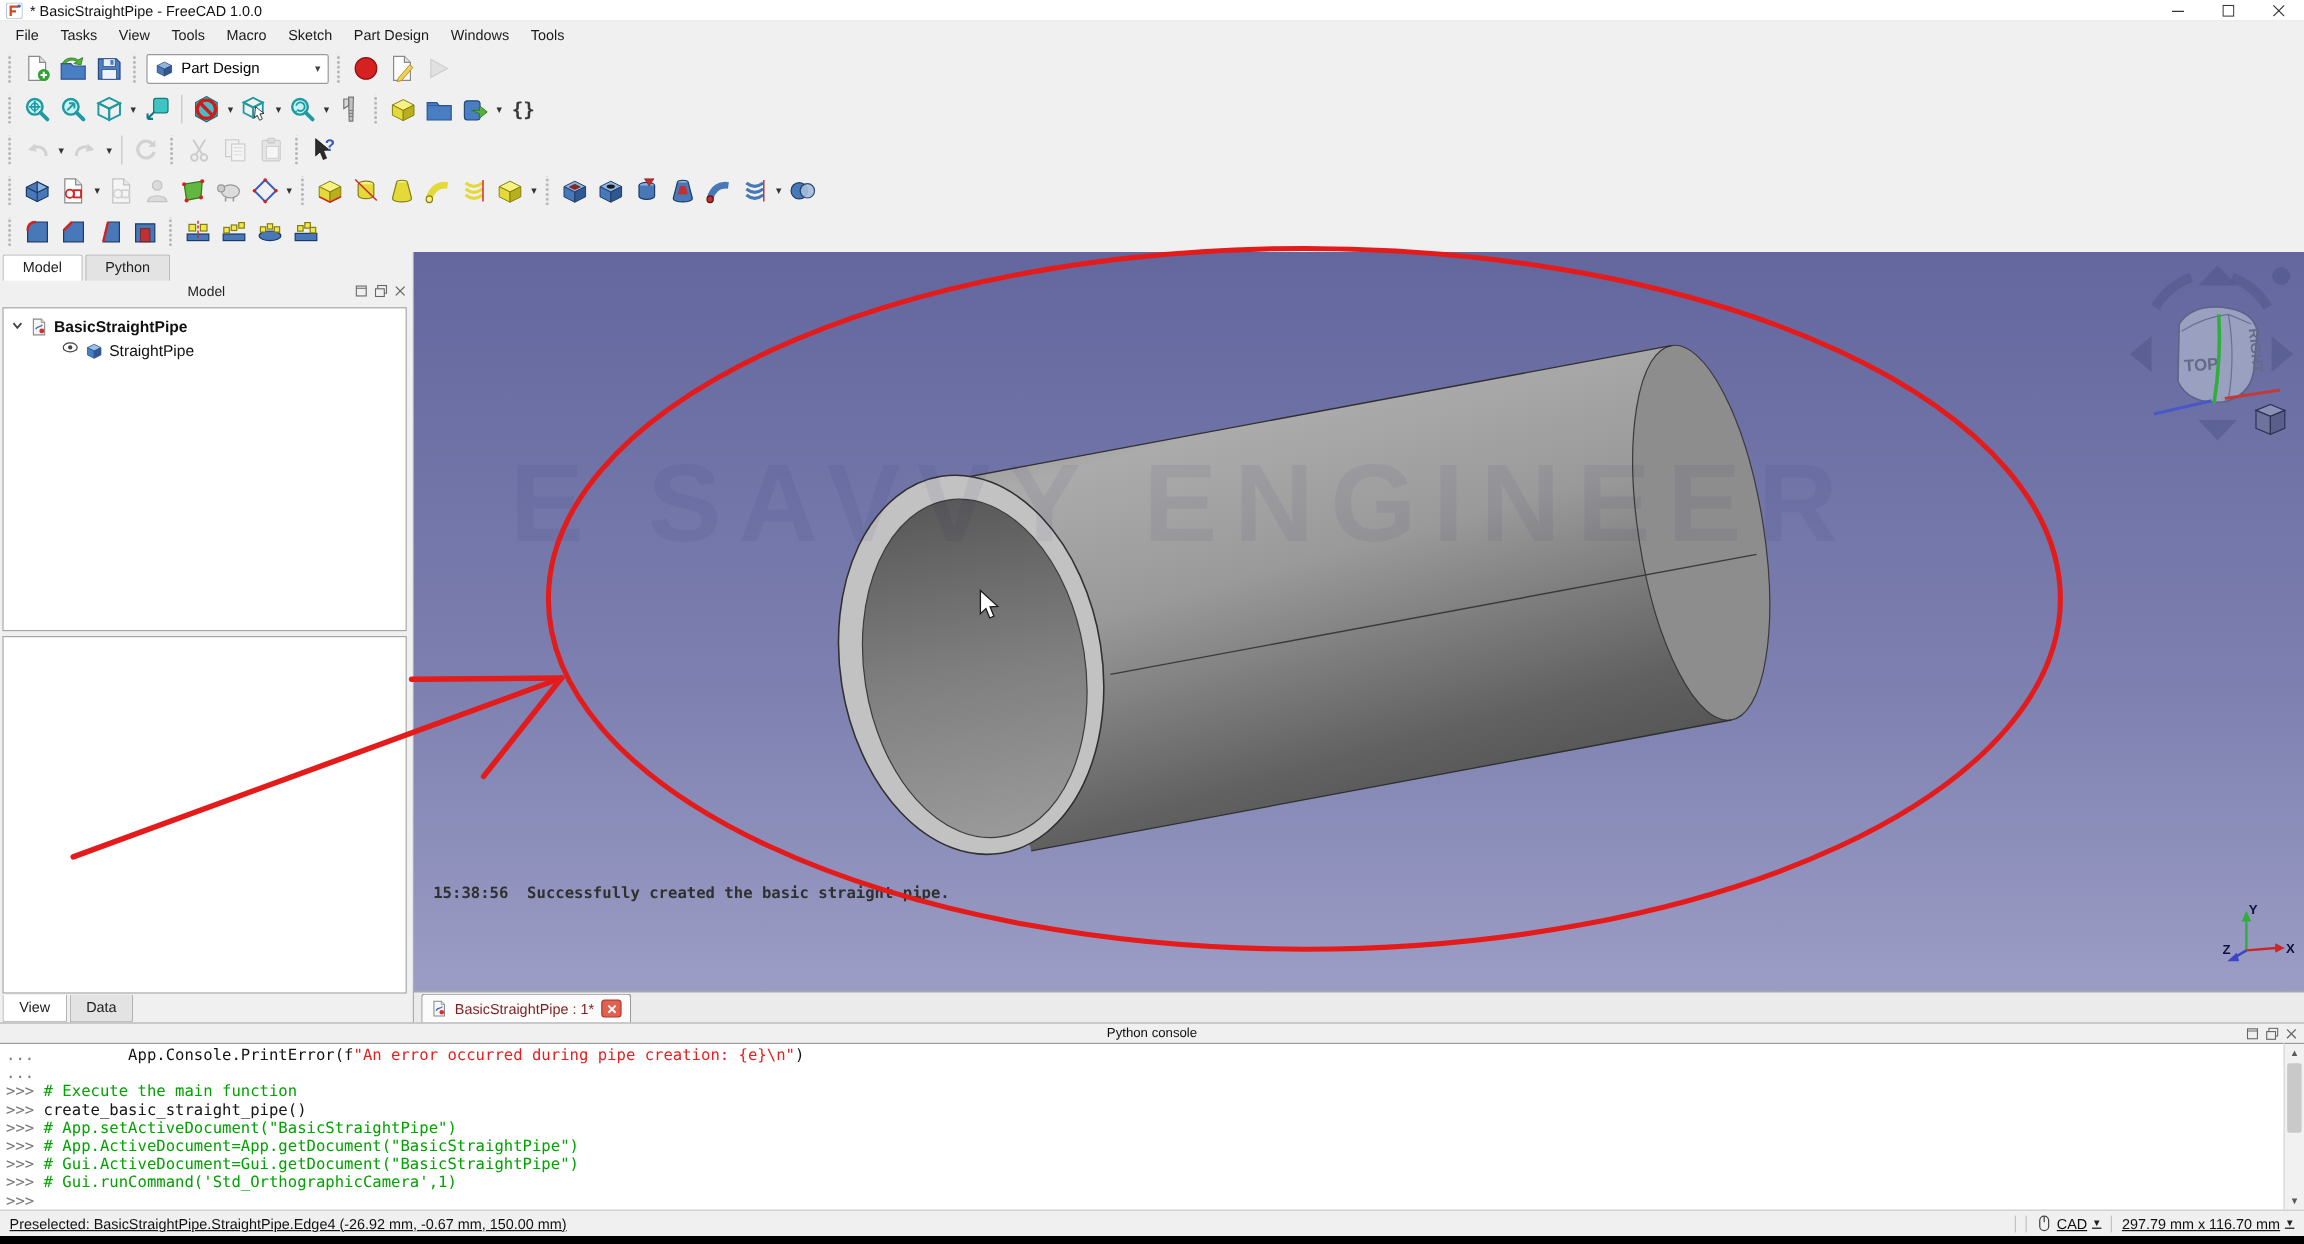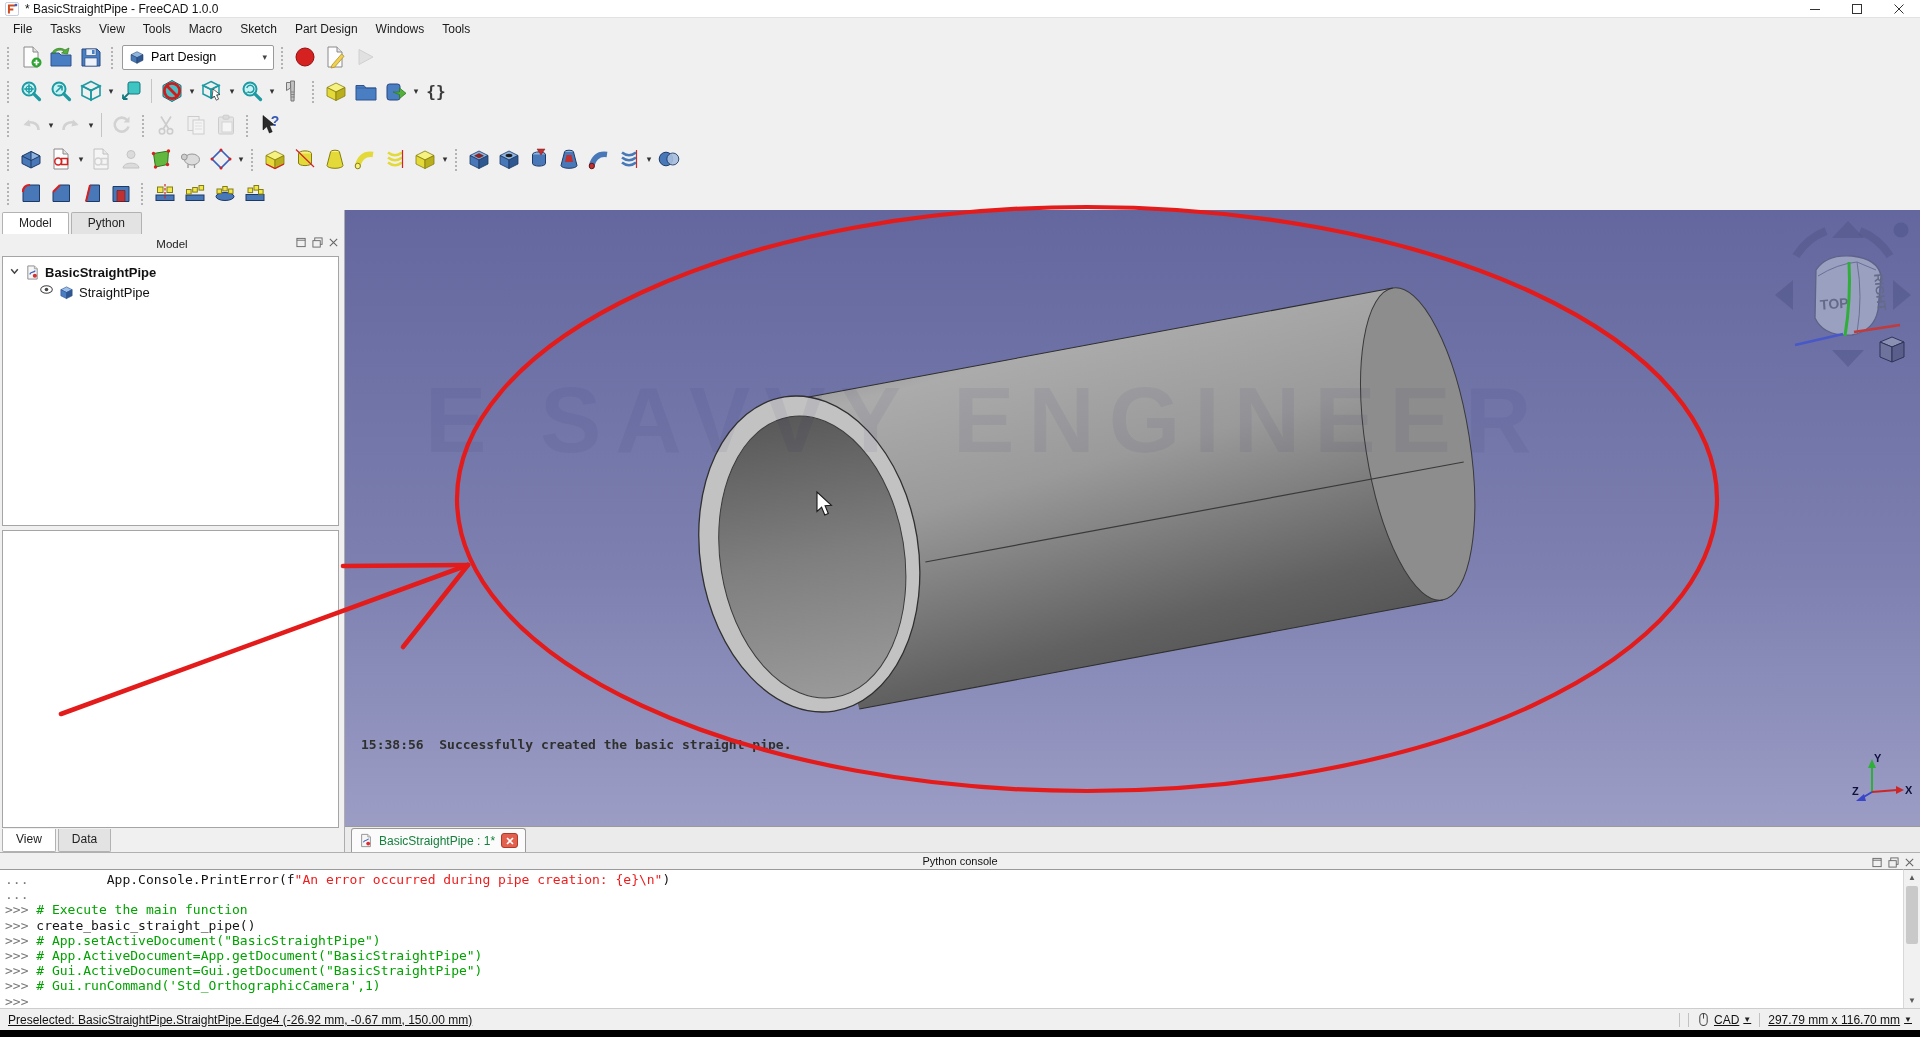--- a/index.html
+++ b/index.html
@@ -51,21 +51,21 @@
 
 .right-col{flex:1;display:flex;flex-direction:column;min-width:0;}
 .viewport{height:616px;position:relative;background:linear-gradient(180deg,#63679e 0%,#7b7eae 55%,#9b9dc5 100%);overflow:hidden;}
 .scene{position:absolute;inset:0;width:100%;height:100%;}
 .watermark{position:absolute;left:80px;top:158px;font-family:Liberation Sans, sans-serif;font-weight:bold;font-size:92px;letter-spacing:14px;color:#14145e;opacity:.055;white-space:nowrap;pointer-events:none;}
 .report-msg{position:absolute;left:16px;top:527px;font-family:"DejaVu Sans Mono",monospace;font-size:13px;font-weight:bold;color:#30302f;white-space:pre;}
 .navcube{position:absolute;right:2px;top:4px;width:150px;height:160px;}
 .axiscross{position:absolute;right:8px;bottom:16px;width:60px;height:60px;}
 
 .mdi-bar{height:26px;background:#ebebeb;border-top:1px solid #9a9a9a;display:flex;align-items:flex-end;padding-left:6px;}
-.mdi-tab{height:24px;background:#fbfbfb;border:1px solid #9a9a9a;border-bottom:none;border-radius:3px 3px 0 0;display:flex;align-items:center;gap:6px;padding:0 7px;font-size:12px;color:#15803d;}
+.mdi-tab{height:24px;background:#fbfbfb;border:1px solid #9a9a9a;border-bottom:none;border-radius:3px 3px 0 0;display:flex;align-items:center;gap:6px;padding:0 7px;font-size:12px;color:#7f1d1d;}
 .mdi-tab svg{width:14px;height:15px;}
 .mdi-close{width:17px;height:15px;background:#e2604e;border:1px solid #b03a2a;border-radius:3px;display:flex;align-items:center;justify-content:center;}
 .mdi-close svg{width:8px;height:8px;}
 
 
 .console{position:absolute;top:852px;left:0;width:1920px;height:156px;background:#f0f0f0;}
 .console-header{height:17px;position:relative;border-top:1px solid #b0b0b0;font-size:11px;color:#111;text-align:center;line-height:16px;}
 .console-hbtns{position:absolute;right:5px;top:3px;display:flex;gap:5px;}
 .console-hbtns svg{width:11px;height:11px;}
 .console-body{position:absolute;top:17px;left:0;right:17px;bottom:0;background:#fff;border-top:1px solid #9a9a9a;font-family:"DejaVu Sans Mono",monospace;font-size:13px;line-height:15.2px;padding:2px 0 0 5px;white-space:pre;overflow:hidden;}
@@ -585,21 +585,21 @@
                 <path d="M2 3 l3 3.5 L8 3" fill="none" stroke="#444" stroke-width="1.4"></path>
               </svg></span>
             <svg viewBox="0 0 16 16">
               <path d="M3 1 h7 l3 3 v11 H3z" fill="#f6f6f6" stroke="#8a8a8a"></path>
               <path d="M10 1 v3 h3" fill="#ddd" stroke="#8a8a8a" stroke-width=".7"></path>
               <path d="M5 10 c2 -4 4 -1 6 -4" stroke="#3a5fc0" fill="none" stroke-width="1.2"></path>
               <circle cx="10.5" cy="11.5" r="2.2" fill="#d63030"></circle>
             </svg>
             <span class="tlabel" style="font-weight:bold">BasicStraightPipe</span>
           </div>
-          <div class="tree-row" style="padding-left: 36px;">
+          <div class="tree-row" style="padding-left: 48px;">
             <span class="teye"><svg viewBox="0 0 16 16">
                 <ellipse cx="8" cy="8" rx="6.2" ry="4" fill="none" stroke="#444" stroke-width="1.1"></ellipse>
                 <circle cx="8" cy="8" r="1.9" fill="#444"></circle>
               </svg></span>
             <svg viewBox="0 0 16 16">
               <polygon points="8,2 14,5 8,8 2,5" fill="#9cc0e8" stroke="#2c5392" stroke-width=".7"></polygon>
               <polygon points="2,5 8,8 8,14.5 2,11.5" fill="#4a7ec2" stroke="#2c5392" stroke-width=".7"></polygon>
               <polygon points="14,5 8,8 8,14.5 14,11.5" fill="#2f5890" stroke="#2c5392" stroke-width=".7"></polygon>
             </svg>
             <span class="tlabel">StraightPipe</span>

